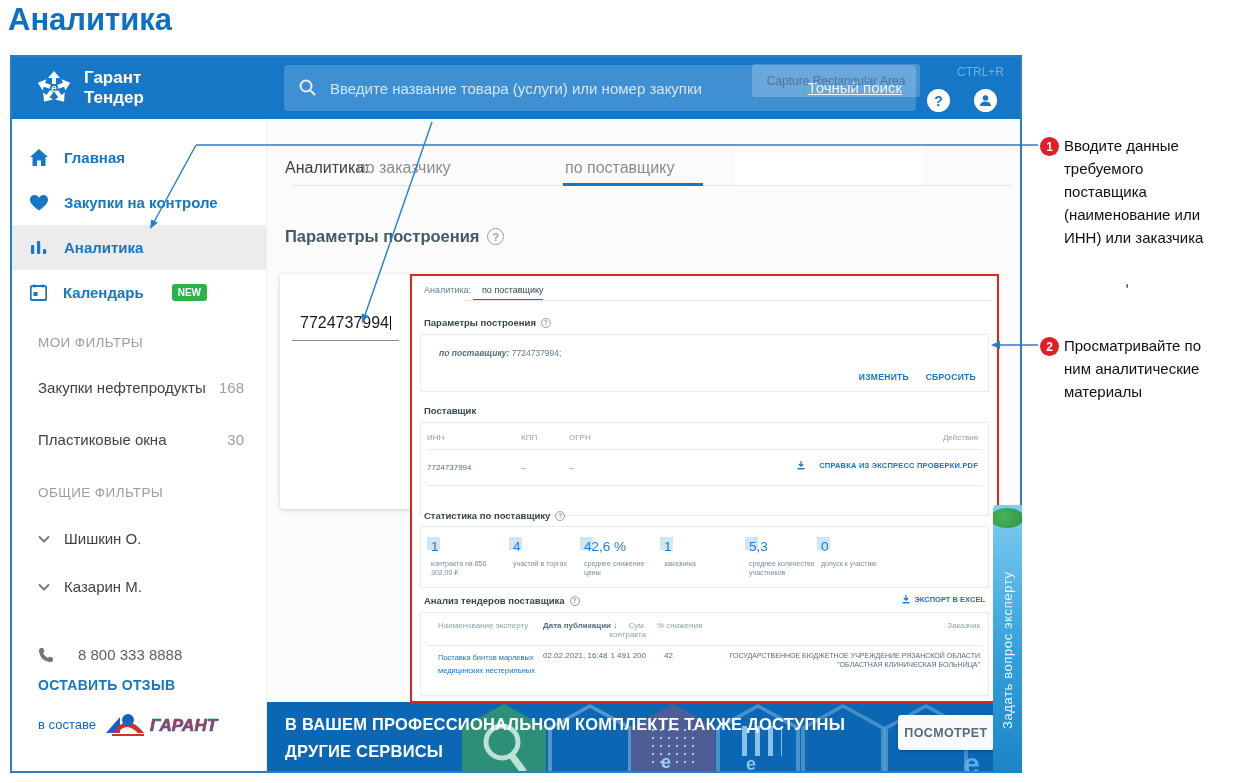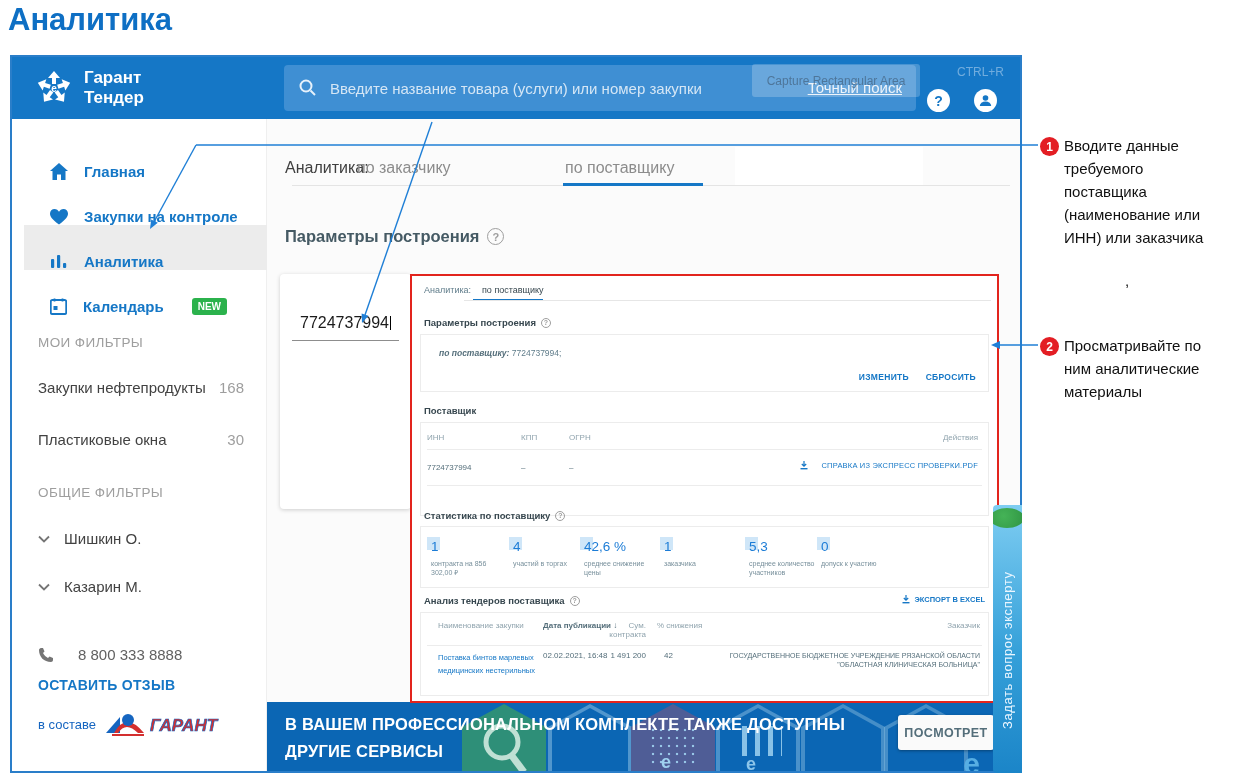--- a/index.html
+++ b/index.html
@@ -25,21 +25,21 @@
   .capture-ghost { position:absolute; left:740px; top:7px; width:168px; height:33px; background:rgba(255,255,255,.22); border-radius:3px;
                    color:rgba(60,85,110,.6); font-size:12px; display:flex; align-items:center; justify-content:center; }
   .ctrl-r { position:absolute; right:16px; top:8px; color:rgba(225,238,250,.45); font-size:12px; }
   .round-icon { position:absolute; top:32px; width:23px; height:23px; border-radius:50%; background:#fff; color:#1577c6;
                 display:flex; align-items:center; justify-content:center; font-weight:bold; font-size:14px; cursor:pointer; }
   .help-icon { left:915px; }
   .profile-icon { left:962px; }
 
   
   .sidebar { position:absolute; left:0; top:62px; width:255px; bottom:0; background:#fff; border-right:1px solid #efefef; }
-  .nav-row { position:absolute; left:12px; width:255px; height:45px; display:flex; align-items:flex-end; padding-left:26px; gap:16px;
+  .nav-row { position:absolute; left:0; width:255px; height:45px; display:flex; align-items:center; padding-left:18px; gap:16px;
              color:#1577c6; font-size:15px; font-weight:600; cursor:pointer; }
   .nav-row.active { background:#ececec; }
   .nav-row svg { flex:0 0 auto; }
   .badge-new { margin-left:12px; background:#2bb24c; color:#fff; font-size:10px; font-weight:bold; padding:3px 6px; border-radius:3px; }
   .side-section { position:absolute; left:26px; font-size:13.5px; color:#9e9e9e; letter-spacing:.4px; }
   .filter-row { position:absolute; left:26px; right:22px; display:flex; justify-content:space-between; color:#424242; font-size:15px; cursor:pointer; }
   .filter-count { color:#9e9e9e; }
   .group-row { position:absolute; left:26px; display:flex; align-items:center; gap:14px; color:#424242; font-size:15px; cursor:pointer; }
   .phone-row { position:absolute; left:26px; display:flex; align-items:center; gap:24px; color:#616161; font-size:15px; }
   .feedback { position:absolute; left:26px; color:#1577c6; font-size:14px; font-weight:600; letter-spacing:.3px; cursor:pointer; }
@@ -75,21 +75,21 @@
   .i-q { width:10px; height:10px; border:1px solid #9e9e9e; border-radius:50%; color:#9e9e9e; font-size:7px;
          display:inline-flex; align-items:center; justify-content:center; }
   .i-block { position:absolute; left:8px; right:8px; border:1px solid #ececec; background:#fff; }
   .i-param-text { position:absolute; left:18px; top:13px; font-size:8.5px; color:#607d8b; }
   .i-param-label { font-style:italic; font-weight:bold; color:#546e7a; }
   .i-actions { position:absolute; right:12px; bottom:9px; font-size:8.5px; font-weight:bold; color:#1577c6; letter-spacing:.3px; }
   .i-actions span { margin-left:14px; cursor:pointer; }
   .i-th { position:absolute; font-size:8px; color:#90a4ae; }
   .i-td { position:absolute; font-size:8px; color:#546e7a; }
   .i-line { position:absolute; left:8px; right:8px; height:1px; background:#ececec; }
-  .i-link { position:absolute; right:10px; font-size:7.5px; font-weight:normal; color:#1577c6; display:flex; align-items:center; gap:14px;
+  .i-link { position:absolute; right:10px; font-size:7.5px; font-weight:bold; color:#1577c6; display:flex; align-items:center; gap:14px;
             letter-spacing:.2px; cursor:pointer; }
   .stat { position:absolute; top:10px; }
   .stat-val { position:relative; display:inline-block; font-size:13.5px; color:#1c7cd6; font-weight:500; z-index:1; }
   .stat-val::before { content:""; position:absolute; left:-4px; top:-2px; width:13px; height:13px; background:#cfe6f8; z-index:-1; }
   .stat-lbl { margin-top:4px; font-size:7px; color:#78909c; width:66px; line-height:9px; }
   .i-export { position:absolute; right:12px; top:319px; font-size:7.5px; font-weight:bold; color:#1577c6; display:flex; align-items:center; gap:4px; cursor:pointer; }
   .t-name { position:absolute; left:17px; top:38px; width:108px; font-size:7.5px; color:#1577c6; line-height:13px; cursor:pointer; }
   .t-customer { position:absolute; right:8px; top:38px; width:265px; font-size:7px; color:#546e7a; line-height:9px; text-align:right; }
 
   
@@ -355,21 +355,21 @@
         </div>
         <div class="i-export">
           <svg width="8" height="9" viewBox="0 0 8 9">
             <path d="M4 0 v4.5 M1.8 3 L4 5.2 L6.2 3" stroke="#1577c6" stroke-width="1.2" fill="none"></path>
             <rect x="0.5" y="7" width="7" height="1.4" fill="#1577c6"></rect>
           </svg>
           <span>ЭКСПОРТ В EXCEL</span>
         </div>
 
         <div class="i-block" style="top:336px; height:84px;">
-          <span class="i-th" style="left:17px; top:8px;">Наименование закупки</span>
+          <span class="i-th" style="left:17px; top:8px;">Наименование эксперту</span>
           <span class="i-th" style="left:122px; top:8px; color:#546e7a; font-weight:bold;"><span>Дата публикации</span> <span>↓</span></span>
           <span class="i-th" style="left:180px; top:8px; width:45px; text-align:right; line-height:9px; display:inline-block;">Сум. контракта</span>
           <span class="i-th" style="left:236px; top:8px;">% снижения</span>
           <span class="i-th" style="right:8px; top:8px;">Заказчик</span>
           <div class="i-line" style="left:6px; right:6px; top:32px;"></div>
 
           <div class="t-name">Поставка бинтов марлевых медицинских нестерильных</div>
           <span class="i-td" style="left:122px; top:38px;">02.02.2021, 16:48</span>
           <span class="i-td" style="left:180px; top:38px; width:45px; text-align:right;">1 491 200</span>
           <span class="i-td" style="left:216px; top:38px; width:36px; text-align:right;">42</span>

